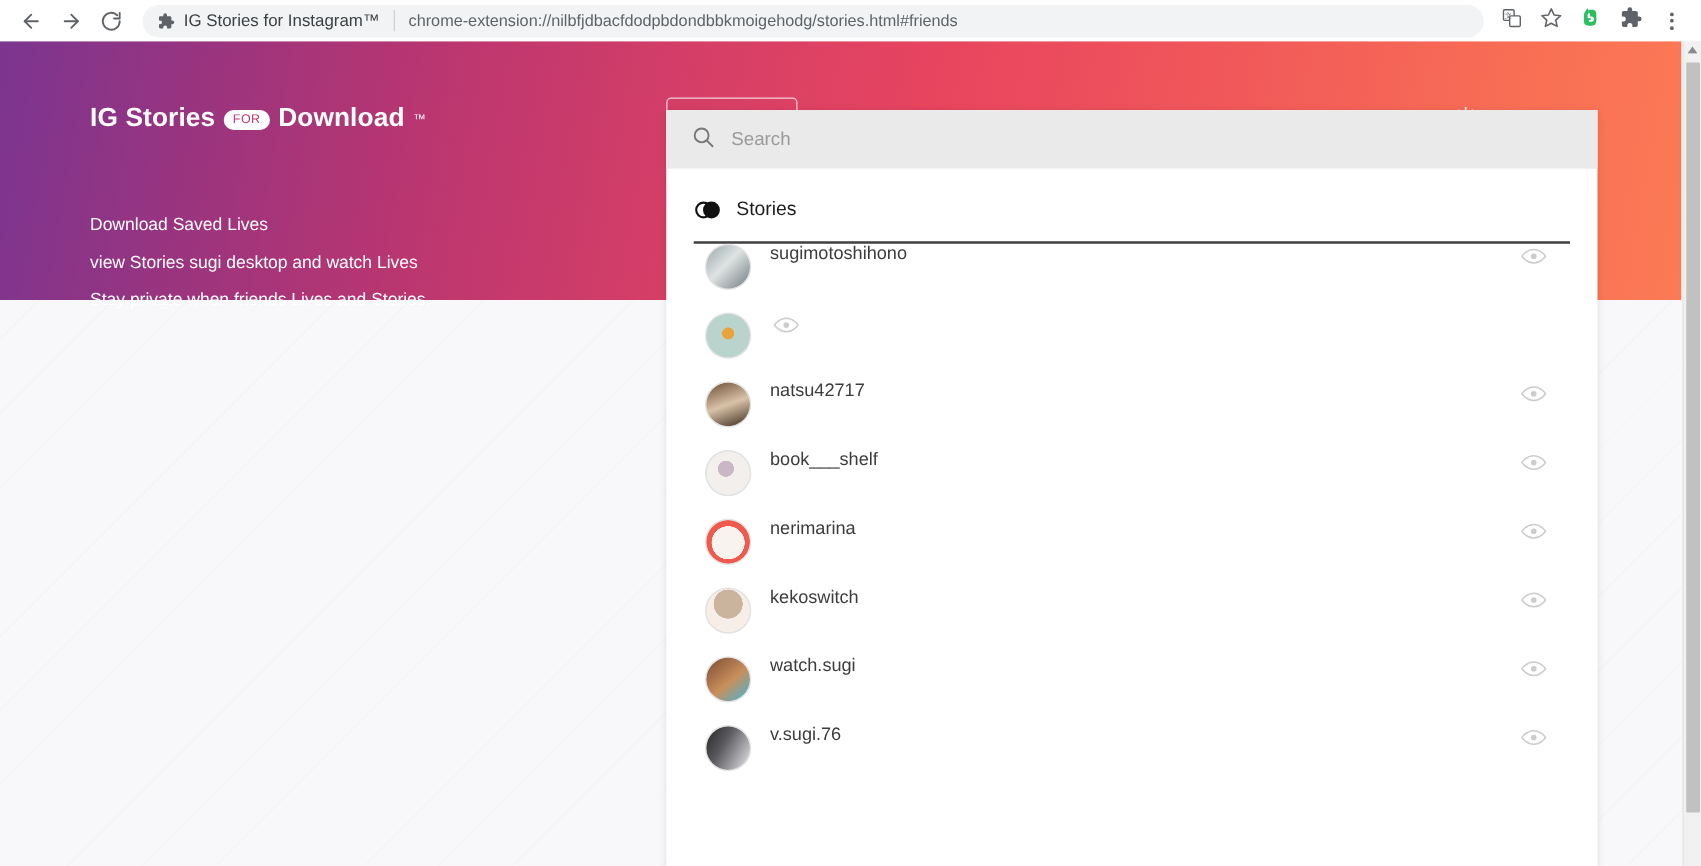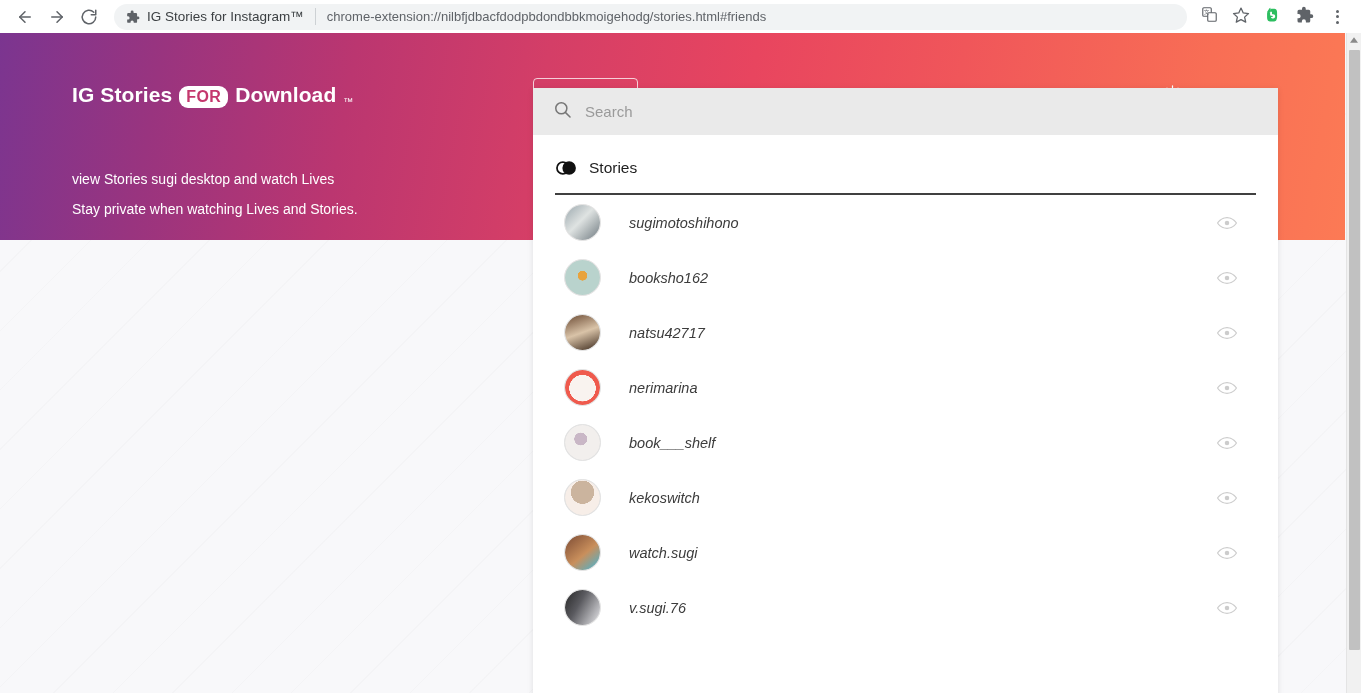--- a/index.html
+++ b/index.html
@@ -91,26 +91,26 @@
         #d43e67 40%,
         #e8455f 55%,
         #f0565a 70%,
         #f86e55 88%,
         #fc7a55 100%);
   }
   .logo {
     position: absolute; top: 50px; left: 72px;
     color: #fff; font-size: 21px; font-weight: bold;
     letter-spacing: 0.1px;
-    display: flex; align-items: flex-end; gap: 7px;
+    display: flex; align-items: center; gap: 7px;
     white-space: nowrap;
   }
   .logo .for-pill {
     background: #ffffff; color: #c4376d;
-    font-size: 16px; font-weight: bold;
+    font-size: 10px; font-weight: normal;
     padding: 2px 7px 2.5px 7px;
     border-radius: 9px;
     letter-spacing: 0.4px;
     position: relative; top: 1px;
   }
   .logo .tm { font-size: 10px; vertical-align: super; font-weight: normal; }
 
   .navbar {
     position: absolute; top: 45px; left: 533px;
     display: flex; align-items: center; gap: 0px;
@@ -177,25 +177,24 @@
   .section-head {
     display: flex; align-items: center; gap: 12px;
     padding-bottom: 16px;
     border-bottom: 2px solid #404040;
   }
   .section-head-label { font-size: 15.5px; color: #1d1d1d; }
   .stories-icon { display: flex; align-items: center; color: #111; }
 
   .user-list { padding: 0; }
   .user-row {
-    display: flex; align-items: center;
+    display: flex; align-items: flex-start;
     height: 55px;
     padding: 0 16px 0 9px;
-    gap: 28px;
-    font-style: italic;
+    gap: 15px;
   }
   .avatar {
     width: 37px; height: 37px; flex: none;
     border-radius: 50%;
     border: 1px solid #e3e3e3;
     overflow: hidden;
     position: relative;
     background: #ddd;
   }
   .avatar .av-inner {
@@ -386,22 +385,23 @@
               <rect x="19" y="15.8" width="2" height="4.5" rx="1" transform="rotate(-45 20 18)"></rect>
               <rect x="3" y="15.8" width="2" height="4.5" rx="1" transform="rotate(45 4 18)"></rect>
               <rect x="19" y="3.8" width="2" height="4.5" rx="1" transform="rotate(45 20 6)"></rect>
             </g>
           </svg>
       </span>
       <span>Light mode</span>
     </div>
 
     <div class="tagline">
+      <div>Download Saved Lives</div>
       <div>view Stories sugi desktop and watch Lives</div>
-      <div>Stay private when watching Lives and Stories.</div>
+      <div>Stay private when friends Lives and Stories.</div>
     </div>
   </div>
 
   <div class="panel">
     <div class="search-row">
       <span>
         <svg width="19" height="19" viewBox="0 0 24 24" fill="none" stroke="currentColor" stroke-width="1.9" stroke-linecap="round">
             <circle cx="10.5" cy="10.5" r="7"></circle>
             <line x1="15.6" y1="15.6" x2="21.5" y2="21.5"></line>
           </svg>
@@ -432,21 +432,20 @@
                 <path d="M1.2 8S5.2 1.8 12 1.8 22.8 8 22.8 8 18.8 14.2 12 14.2 1.2 8 1.2 8z"></path>
                 <circle cx="12" cy="8" r="2.6" fill="currentColor" stroke="none"></circle>
               </svg>
           </span>
         </div>
 
         <div class="user-row">
           <div class="avatar">
               <div class="av-inner" style="background:radial-gradient(circle at 50% 45%,#e8a33d 0 18%,#b9d3cd 19% 100%)"></div>
             </div>
-          <span class="username">booksho162</span>
           <span class="eye-btn">
             <svg width="22" height="14" viewBox="0 0 24 16" fill="none" stroke="currentColor" stroke-width="1.3">
                 <path d="M1.2 8S5.2 1.8 12 1.8 22.8 8 22.8 8 18.8 14.2 12 14.2 1.2 8 1.2 8z"></path>
                 <circle cx="12" cy="8" r="2.6" fill="currentColor" stroke="none"></circle>
               </svg>
           </span>
         </div>
 
         <div class="user-row">
           <div class="avatar">
@@ -456,36 +455,36 @@
           <span class="eye-btn">
             <svg width="22" height="14" viewBox="0 0 24 16" fill="none" stroke="currentColor" stroke-width="1.3">
                 <path d="M1.2 8S5.2 1.8 12 1.8 22.8 8 22.8 8 18.8 14.2 12 14.2 1.2 8 1.2 8z"></path>
                 <circle cx="12" cy="8" r="2.6" fill="currentColor" stroke="none"></circle>
               </svg>
           </span>
         </div>
 
         <div class="user-row">
           <div class="avatar">
+              <div class="av-inner" style="background:radial-gradient(circle at 45% 40%,#c9b7c6 0 22%,#f2efed 23% 100%)"></div>
+            </div>
+          <span class="username">book___shelf</span>
+          <span class="eye-btn">
+            <svg width="22" height="14" viewBox="0 0 24 16" fill="none" stroke="currentColor" stroke-width="1.3">
+                <path d="M1.2 8S5.2 1.8 12 1.8 22.8 8 22.8 8 18.8 14.2 12 14.2 1.2 8 1.2 8z"></path>
+                <circle cx="12" cy="8" r="2.6" fill="currentColor" stroke="none"></circle>
+              </svg>
+          </span>
+        </div>
+
+        <div class="user-row">
+          <div class="avatar">
               <div class="av-inner" style="background:radial-gradient(circle at 50% 52%,#f9f3ef 0 52%,#ef5a4d 53% 100%)"></div>
             </div>
           <span class="username">nerimarina</span>
-          <span class="eye-btn">
-            <svg width="22" height="14" viewBox="0 0 24 16" fill="none" stroke="currentColor" stroke-width="1.3">
-                <path d="M1.2 8S5.2 1.8 12 1.8 22.8 8 22.8 8 18.8 14.2 12 14.2 1.2 8 1.2 8z"></path>
-                <circle cx="12" cy="8" r="2.6" fill="currentColor" stroke="none"></circle>
-              </svg>
-          </span>
-        </div>
-
-        <div class="user-row">
-          <div class="avatar">
-              <div class="av-inner" style="background:radial-gradient(circle at 45% 40%,#c9b7c6 0 22%,#f2efed 23% 100%)"></div>
-            </div>
-          <span class="username">book___shelf</span>
           <span class="eye-btn">
             <svg width="22" height="14" viewBox="0 0 24 16" fill="none" stroke="currentColor" stroke-width="1.3">
                 <path d="M1.2 8S5.2 1.8 12 1.8 22.8 8 22.8 8 18.8 14.2 12 14.2 1.2 8 1.2 8z"></path>
                 <circle cx="12" cy="8" r="2.6" fill="currentColor" stroke="none"></circle>
               </svg>
           </span>
         </div>
 
         <div class="user-row">
           <div class="avatar">

